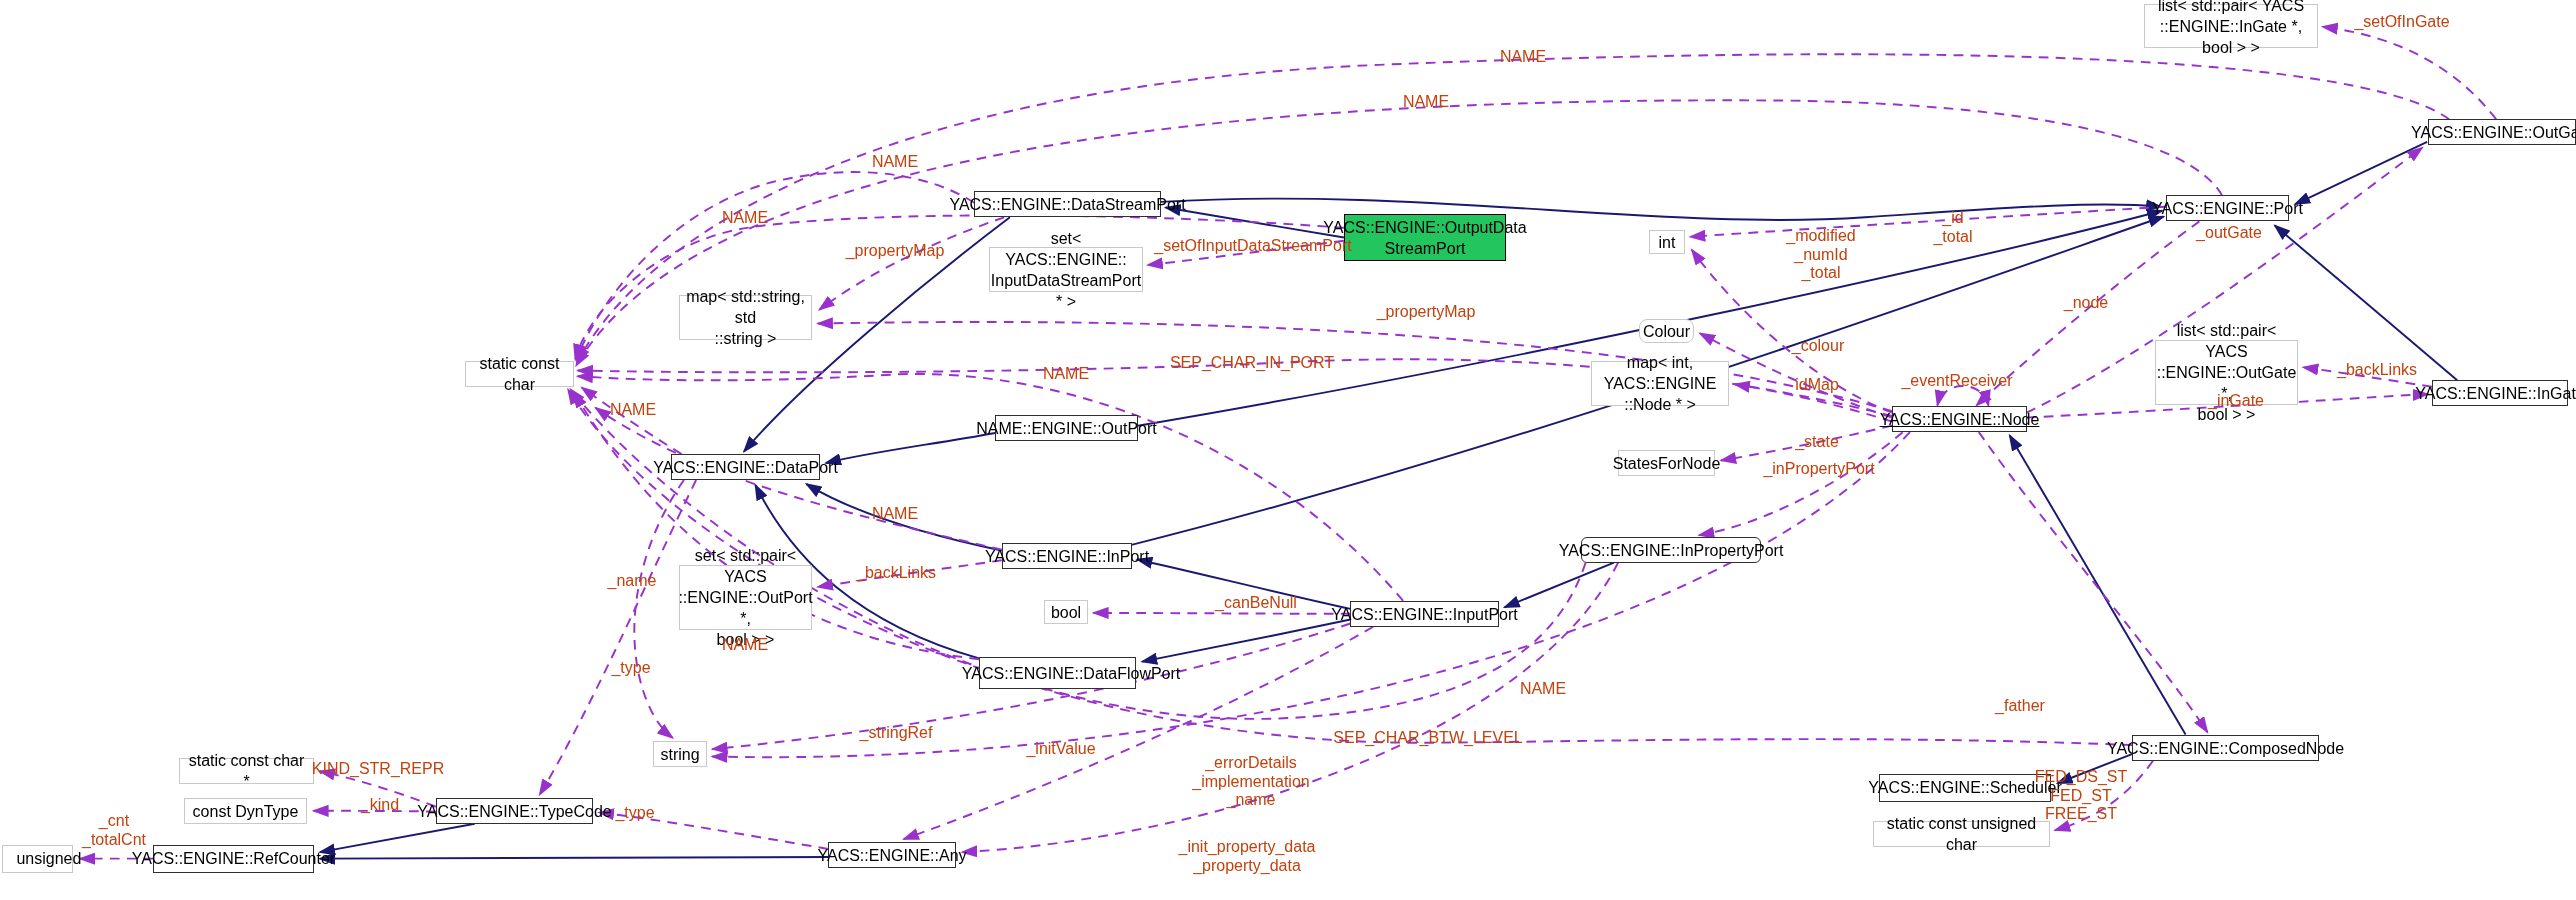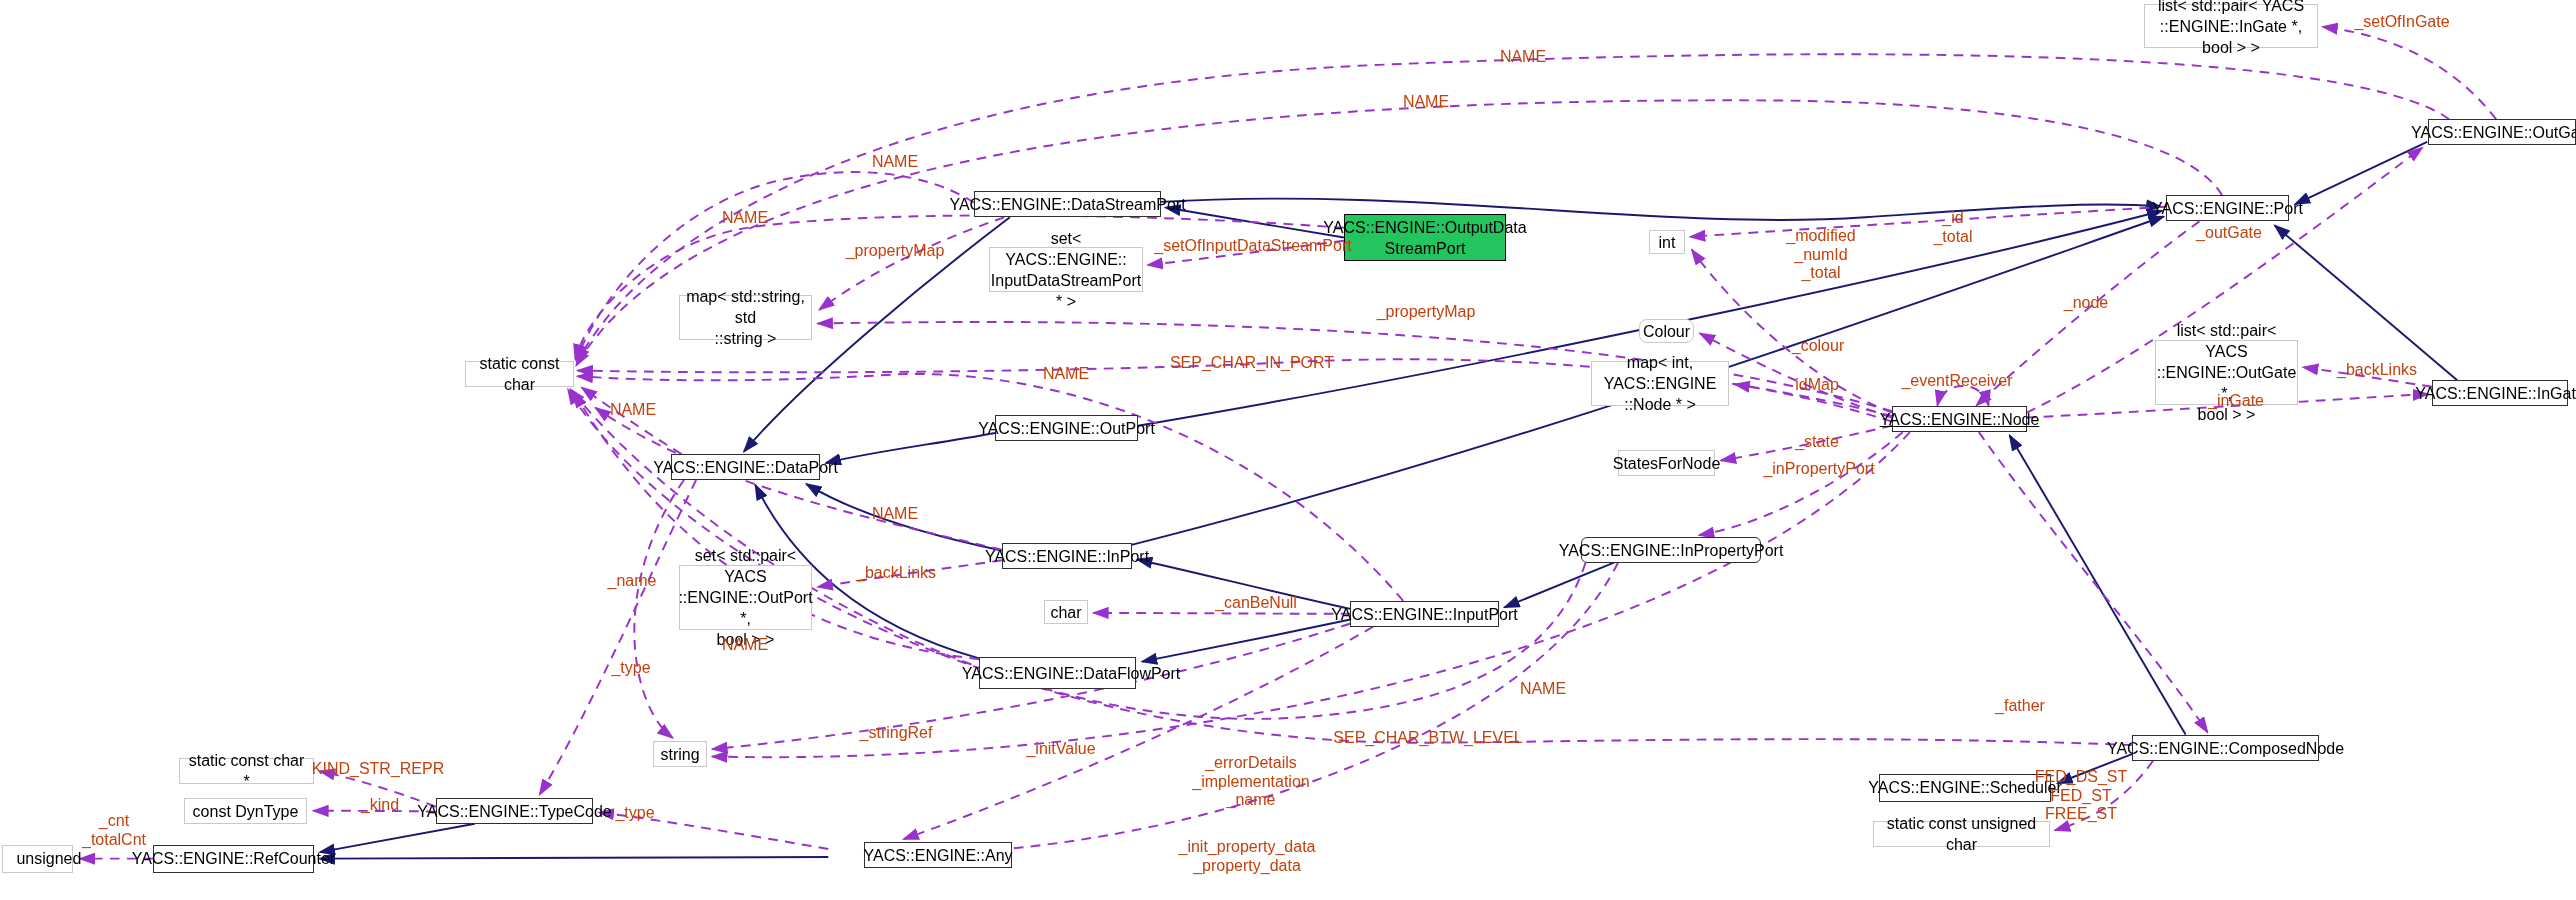--- a/index.html
+++ b/index.html
@@ -106,37 +106,37 @@
       <div class="node plain" style="left: 1649px; top: 230px; width: 36px; height: 24px; position: absolute;">int</div>
       <div class="node plain" style="left: 1639px; top: 319px; width: 55px; height: 24px; position: absolute; border-radius: 8px;">Colour</div>
       <div class="node plain" style="left: 1591px; top: 361px; width: 138px; height: 45px; position: absolute;">map&lt; int, YACS::ENGINE
 ::Node * &gt;</div>
       <div class="node plain" style="left: 1618px; top: 450px; width: 97px; height: 26px; position: absolute;">StatesForNode</div>
       <div class="node class" style="left: 1892px; top: 406px; width: 135px; height: 26px; position: absolute; text-decoration: underline;">YACS::ENGINE::Node</div>
       <div class="node plain" style="left: 2155px; top: 340px; width: 143px; height: 65px; position: absolute;">list&lt; std::pair&lt; YACS
 ::ENGINE::OutGate *,
 bool &gt; &gt;</div>
       <div class="node class" style="left: 2432px; top: 380px; width: 136px; height: 26px; position: absolute;">YACS::ENGINE::InGate</div>
-      <div class="node class" style="left: 995px; top: 415px; width: 143px; height: 26px; position: absolute;">YACS::ENGINE::OutPort</div>
+      <div class="node class" style="left: 995px; top: 415px; width: 143px; height: 26px; position: absolute;">NAME::ENGINE::OutPort</div>
       <div class="node class" style="left: 671px; top: 454px; width: 149px; height: 26px; position: absolute;">YACS::ENGINE::DataPort</div>
       <div class="node class" style="left: 1002px; top: 543px; width: 130px; height: 26px; position: absolute;">YACS::ENGINE::InPort</div>
       <div class="node plain" style="left: 679px; top: 565px; width: 133px; height: 65px; position: absolute;">set&lt; std::pair&lt; YACS
 ::ENGINE::OutPort *,
 bool &gt; &gt;</div>
-      <div class="node plain" style="left: 1044px; top: 600px; width: 44px; height: 24px; position: absolute;">char</div>
+      <div class="node plain" style="left: 1044px; top: 600px; width: 44px; height: 24px; position: absolute;">bool</div>
       <div class="node class" style="left: 1350px; top: 601px; width: 149px; height: 26px; position: absolute;">YACS::ENGINE::InputPort</div>
       <div class="node class" style="left: 979px; top: 657px; width: 157px; height: 32px; position: absolute; padding-left: 32px;">YACS::ENGINE::DataFlowPort</div>
       <div class="node class" style="left: 1581px; top: 537px; width: 180px; height: 26px; position: absolute; border-radius: 6px;">YACS::ENGINE::InPropertyPort</div>
       <div class="node plain" style="left: 653px; top: 741px; width: 54px; height: 26px; position: absolute;">string</div>
       <div class="node plain" style="left: 179px; top: 758px; width: 135px; height: 26px; position: absolute;">static const char *</div>
       <div class="node plain" style="left: 184px; top: 798px; width: 123px; height: 26px; position: absolute;">const DynType</div>
       <div class="node class" style="left: 436px; top: 798px; width: 157px; height: 26px; position: absolute;">YACS::ENGINE::TypeCode</div>
       <div class="node class" style="left: 153px; top: 845px; width: 161px; height: 27.6px; position: absolute;">YACS::ENGINE::RefCounter</div>
       <div class="node plain" style="left: 2.4px; top: 845px; width: 71px; height: 27.6px; position: absolute; padding-left: 27px;">unsigned</div>
-      <div class="node class" style="left: 864px; top: 842px; width: 148px; height: 26px; position: absolute;">YACS::ENGINE::Any</div>
+      <div class="node class" style="left: 828px; top: 842px; width: 128px; height: 26px; position: absolute;">YACS::ENGINE::Any</div>
       <div class="node class" style="left: 2132px; top: 735px; width: 187px; height: 26px; position: absolute;">YACS::ENGINE::ComposedNode</div>
       <div class="node class" style="left: 1879px; top: 774px; width: 172px; height: 27.6px; position: absolute;">YACS::ENGINE::Scheduler</div>
       <div class="node plain" style="left: 1873px; top: 821px; width: 177px; height: 26px; position: absolute;">static const unsigned char</div>
     </div>
   <div id="label-layer">
       <div class="elabel" style="left: 2402px; top: 22px;">_setOfInGate</div>
       <div class="elabel" style="left: 2229px; top: 233px;">_outGate</div>
       <div class="elabel" style="left: 2086px; top: 303px;">_node</div>
       <div class="elabel" style="left: 1953px; top: 228px;">_id
 _total</div>

